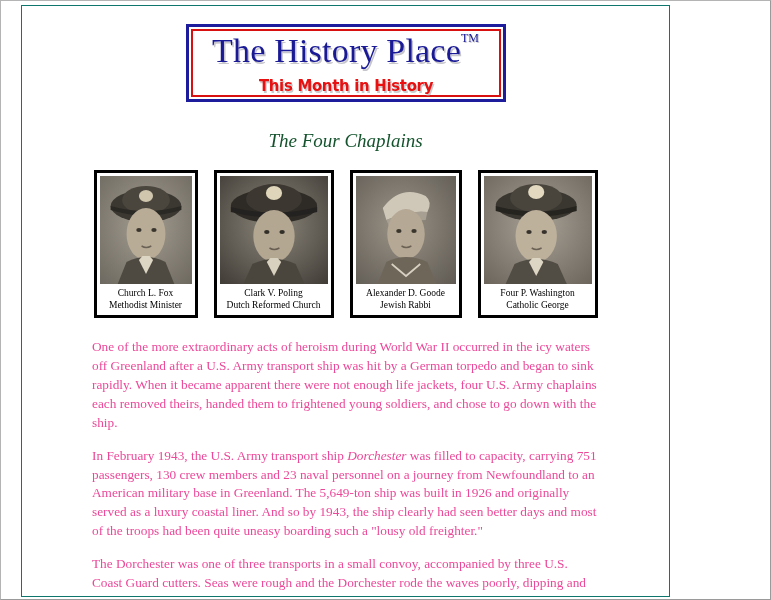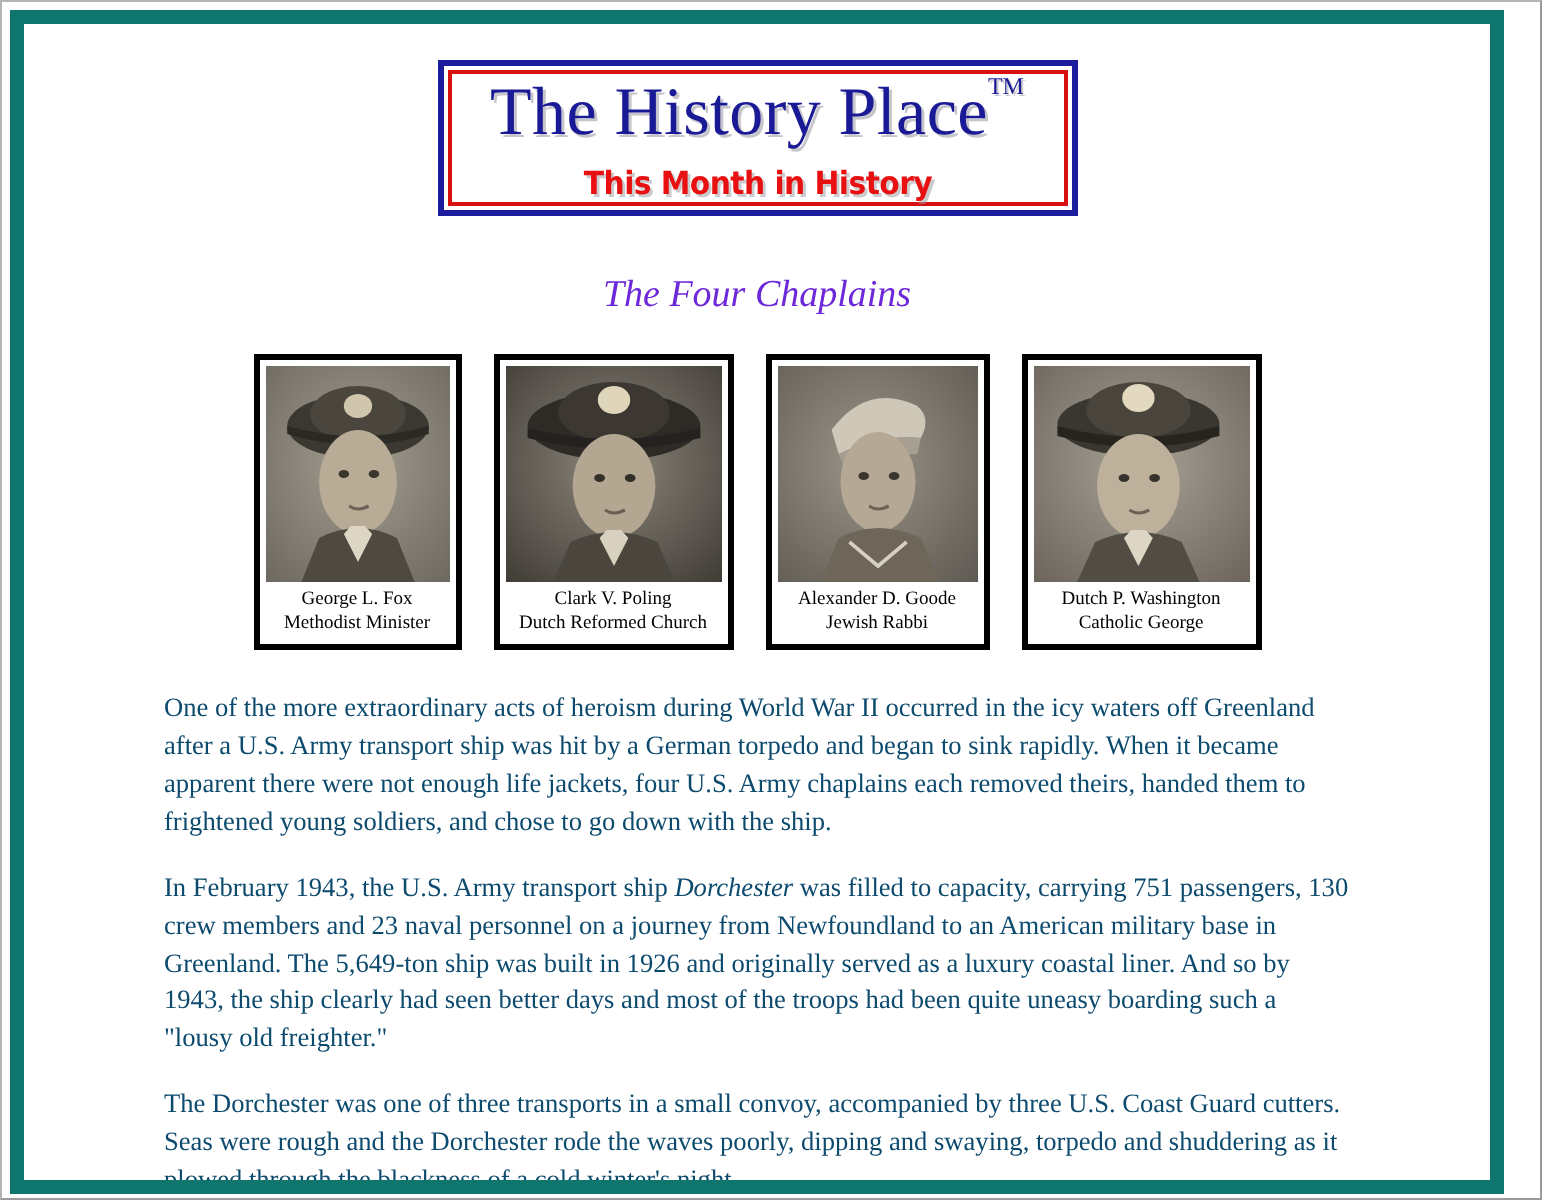--- a/index.html
+++ b/index.html
@@ -25,26 +25,26 @@
     background: #ffffff;
     border-top: 1px solid #b4b4b4;
     border-left: 1px solid #b4b4b4;
     border-right: 1px solid #9a9a9a;
     border-bottom: 1px solid #9a9a9a;
     padding: 0;
     overflow: hidden;
   }
   .viewport-inner {
     position: absolute;
-    left: 4px; top: 4px;
-    width: 747px;
+    left: 20px; top: 4px;
+    width: 649px;
     height: 592px;
     box-sizing: border-box;
     background: #ffffff;
-    border: 7px solid #0f766e;
+    border: 1px solid #0f766e;
     overflow: hidden;
   }
 
   .page {
     position: relative;
     width: 100%;
     height: 100%;
     background: #ffffff;
   }
 
@@ -108,21 +108,21 @@
     transform: scaleX(0.93);
   }
 
   
   .article-title {
     text-align: center;
     margin-top: 24px;
     font-family: "Liberation Serif", "DejaVu Serif", serif;
     font-style: italic;
     font-size: 19px;
-    color: #6d28d9;
+    color: #14532d;
     font-weight: normal;
   }
 
   
   .portrait-row {
     margin-top: 18px;
     display: flex;
     justify-content: center;
     align-items: flex-start;
     gap: 16px;
@@ -164,21 +164,21 @@
   .article-body {
     margin: 20px 0 0 0;
     padding: 0 70px 0 70px;
     box-sizing: border-box;
   }
   .article-body p {
     margin: 0 0 14px 0;
     font-family: "Liberation Serif", "DejaVu Serif", serif;
     font-size: 13.3px;
     line-height: 1.42;
-    color: #0c4a6e;
+    color: #ec4899;
     text-align: left;
   }
   .article-body p em { font-style: italic; }
 </style>
 </head>
 <body>
 
 <div class="viewport-frame">
 <div class="viewport-inner">
 <div class="page">
@@ -212,21 +212,21 @@
           <ellipse cx="52" cy="20" rx="8" ry="6" fill="#cfc6ad"></ellipse>
           <ellipse cx="52" cy="58" rx="22" ry="26" fill="#b8ac97"></ellipse>
           <path d="M30 86 Q52 76 74 86 L84 108 L20 108 Z" fill="#4e4a42"></path>
           <path d="M44 84 L52 98 L60 84 L56 80 L48 80 Z" fill="#ded6c4"></path>
           <ellipse cx="44" cy="54" rx="3" ry="2" fill="#3a352d"></ellipse>
           <ellipse cx="61" cy="54" rx="3" ry="2" fill="#3a352d"></ellipse>
           <path d="M47 70 Q52 73 58 70" stroke="#6b6255" stroke-width="1.6" fill="none"></path>
         </svg>
       </div>
       <div class="portrait-caption">
-        <span class="cap-name">George L. Fox</span>
+        <span class="cap-name">Church L. Fox</span>
         <span class="cap-role">Methodist Minister</span>
       </div>
     </div>
 
     <div class="portrait w-wider">
       <div class="portrait-photo">
         <svg viewBox="0 0 120 108" preserveAspectRatio="none" aria-hidden="true">
           <defs>
             <radialGradient id="gpol" cx="50%" cy="45%" r="75%">
               <stop offset="0%" stop-color="#8d877c"></stop>
@@ -294,21 +294,21 @@
           <ellipse cx="58" cy="16" rx="9" ry="7" fill="#e2d9c0"></ellipse>
           <ellipse cx="58" cy="60" rx="23" ry="26" fill="#bdb19c"></ellipse>
           <path d="M34 88 Q58 78 82 88 L92 108 L24 108 Z" fill="#514c44"></path>
           <path d="M50 86 L58 100 L66 86 L62 82 L54 82 Z" fill="#ded6c4"></path>
           <ellipse cx="50" cy="56" rx="3" ry="2" fill="#37332c"></ellipse>
           <ellipse cx="67" cy="56" rx="3" ry="2" fill="#37332c"></ellipse>
           <path d="M53 72 Q58 75 64 72" stroke="#6b6255" stroke-width="1.6" fill="none"></path>
         </svg>
       </div>
       <div class="portrait-caption">
-        <span class="cap-name">Dutch P. Washington</span>
+        <span class="cap-name">Four P. Washington</span>
         <span class="cap-role">Catholic George</span>
       </div>
     </div>
 
   </div>
 
   <div class="article-body">
     <p>One of the more extraordinary acts of heroism during World War II occurred in the icy waters off Greenland after a U.S. Army transport ship was hit by a German torpedo and began to sink rapidly. When it became apparent there were not enough life jackets, four U.S. Army chaplains each removed theirs, handed them to frightened young soldiers, and chose to go down with the ship.</p>
     <p><span>In February 1943, the U.S. Army transport ship </span><em>Dorchester</em><span> was filled to capacity, carrying 751 passengers, 130 crew members and 23 naval personnel on a journey from Newfoundland to an American military base in Greenland. The 5,649-ton ship was built in 1926 and originally served as a luxury coastal liner. And so by 1943, the ship clearly had seen better days and most of the troops had been quite uneasy boarding such a "lousy old freighter."</span></p>
     <p>The Dorchester was one of three transports in a small convoy, accompanied by three U.S. Coast Guard cutters. Seas were rough and the Dorchester rode the waves poorly, dipping and swaying, torpedo and shuddering as it plowed through the blackness of a cold winter's night.</p>

